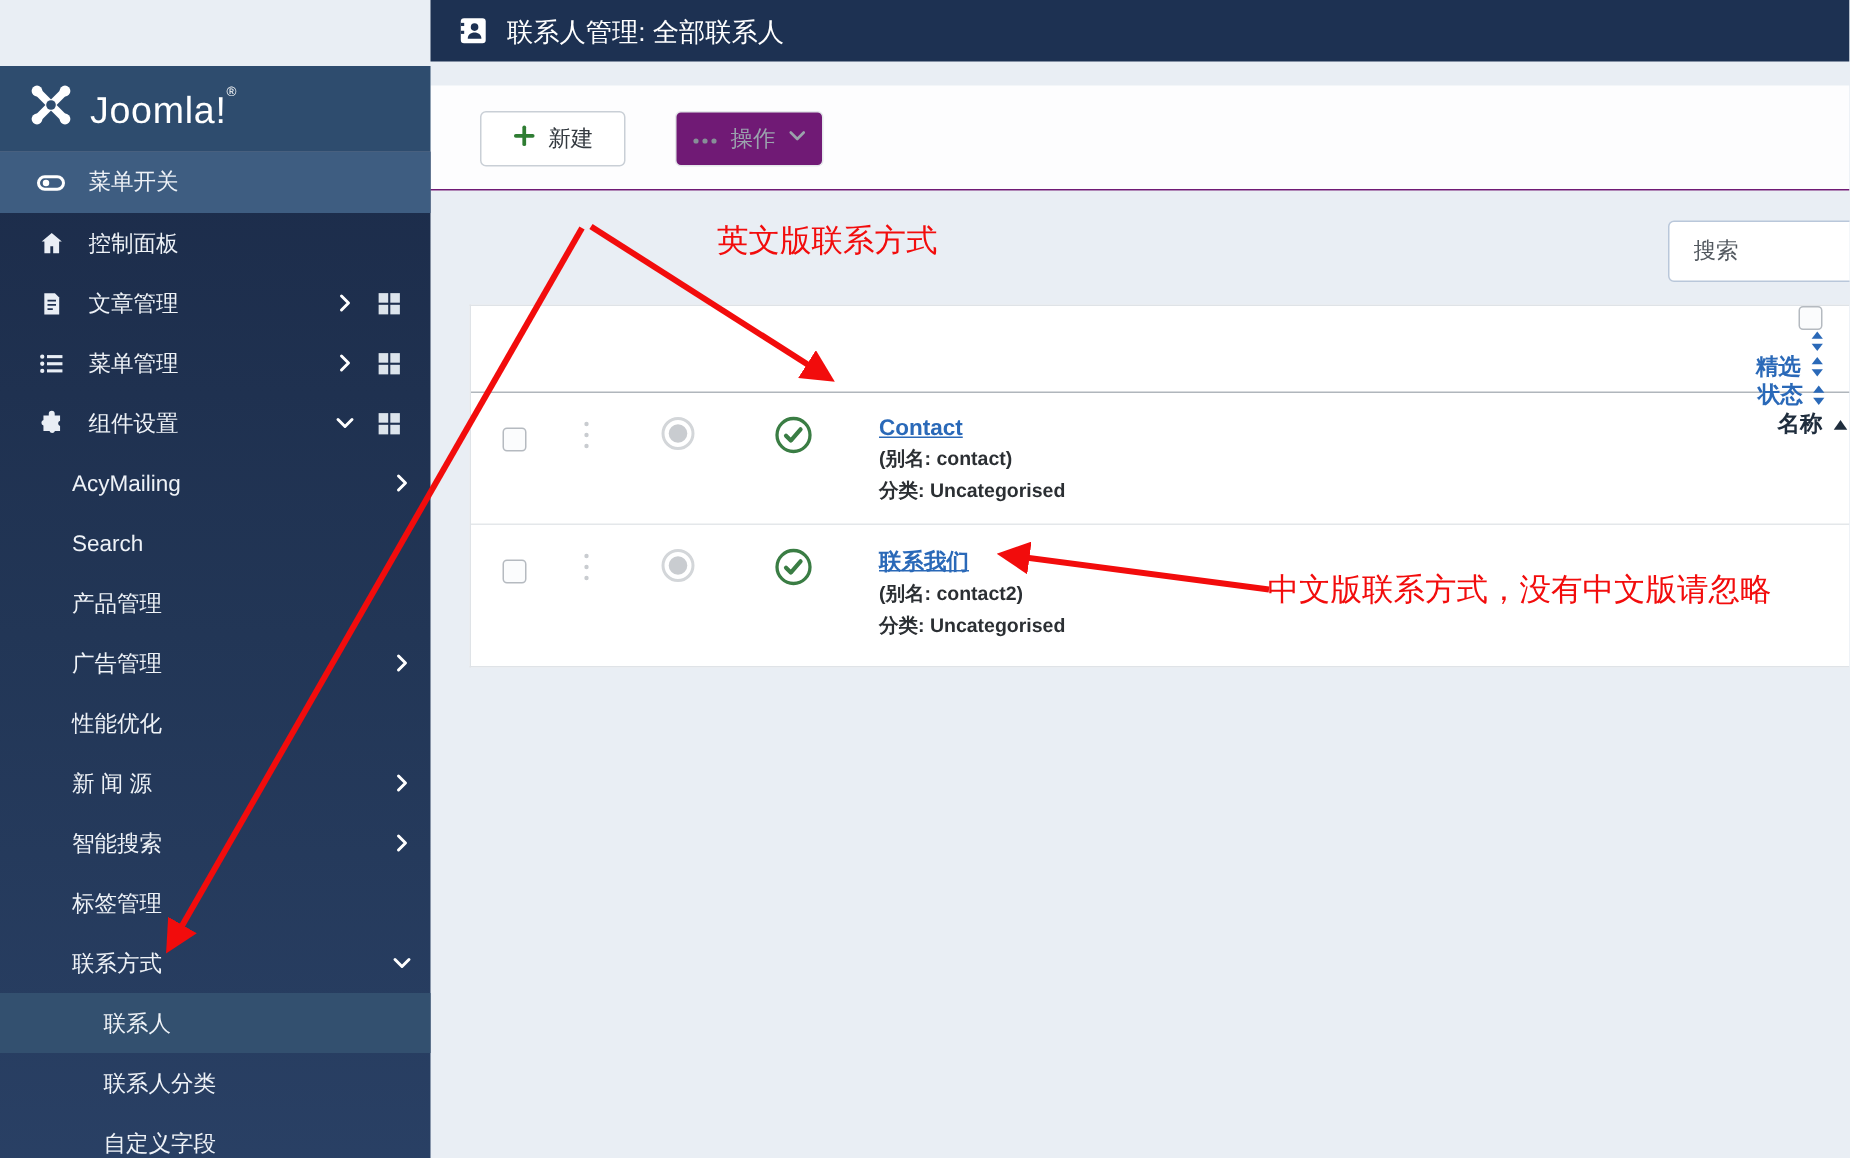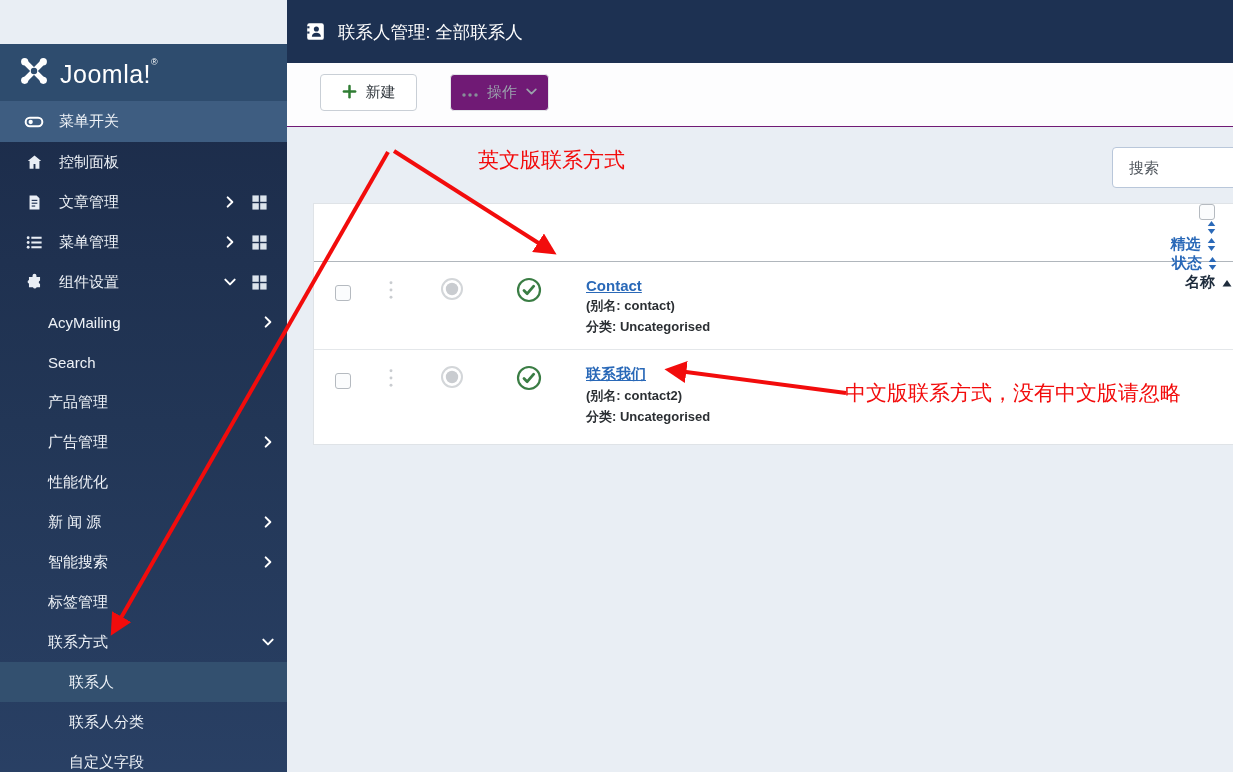--- a/index.html
+++ b/index.html
@@ -18,21 +18,21 @@
   .nav-item .nicon { width:20px; height:20px; margin:0 15px 0 24px; display:inline-flex; align-items:center; justify-content:center; }
   .lvl2 { padding-left:48px; }
   .lvl3 { padding-left:69px; }
   .nav-item.selected { background:#33506f; }
   .adorn { position:absolute; display:inline-flex; }
   .adorn.chev1 { right:50px; }
   .adorn.grid1 { right:19px; }
   .adorn.chev2 { right:12px; }
 
   
-  .titlebar { position:absolute; left:287px; top:0; width:946px; height:63px; background:#1d3152; display:flex; align-items:center; padding-left:18px; z-index:2; }
+  .titlebar { position:absolute; left:287px; top:0; width:946px; height:41px; background:#1d3152; display:flex; align-items:center; padding-left:18px; z-index:2; }
   .titlebar .ticon { margin-right:12px; display:inline-flex; }
   .page-title { color:#fff; font-size:17.5px; font-weight:400; }
 
   
   .toolbar { position:absolute; left:287px; top:57px; width:946px; height:70px; background:#fdfdfe; border-bottom:1px solid #701a75; z-index:1; }
   .btn-new { position:absolute; left:33px; top:17px; width:97px; height:37px; background:#fff; border:1px solid #c9cfd6; border-radius:4px; display:flex; align-items:center; justify-content:center; gap:9px; font-size:15px; color:#343a40; cursor:pointer; }
   .btn-actions { position:absolute; left:163px; top:17px; width:99px; height:37px; background:#701a75; border:1px solid #e4e7ea; border-radius:4px; display:flex; align-items:center; justify-content:center; gap:8px; font-size:15px; color:#9aa3ad; }
 
   
   .content { position:absolute; left:287px; top:127px; width:946px; height:645px; background:#e9eef4; }

